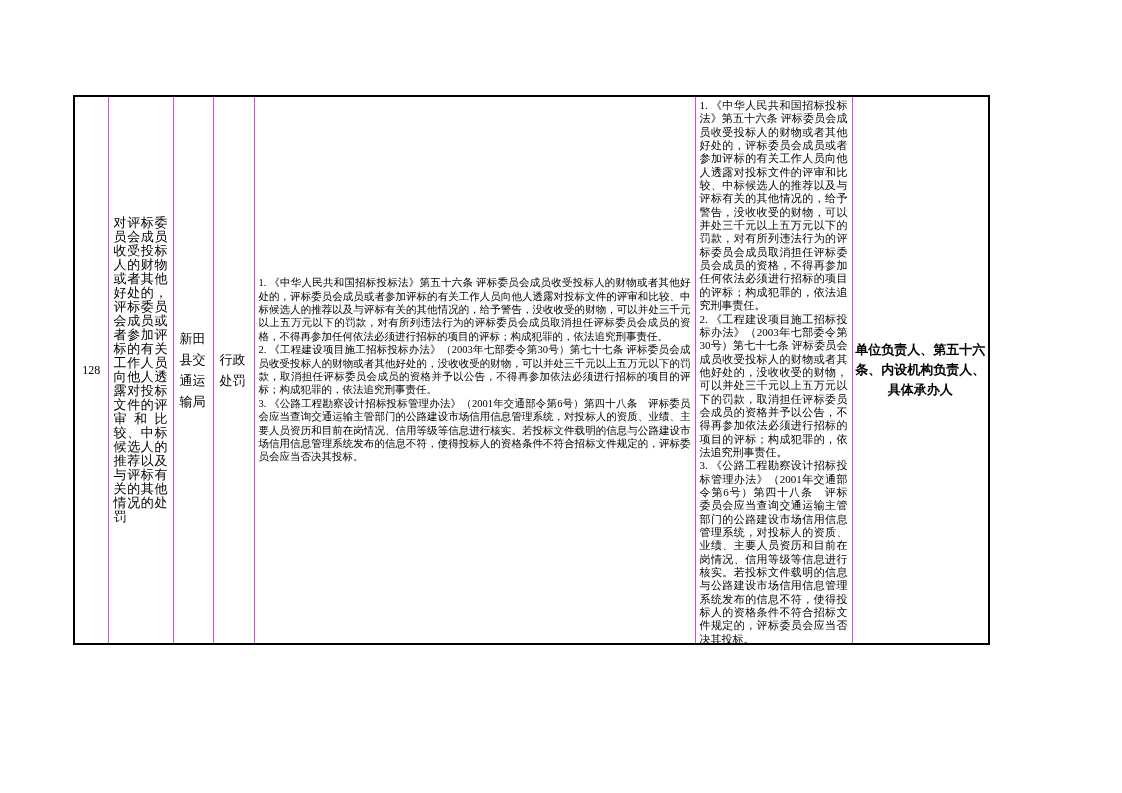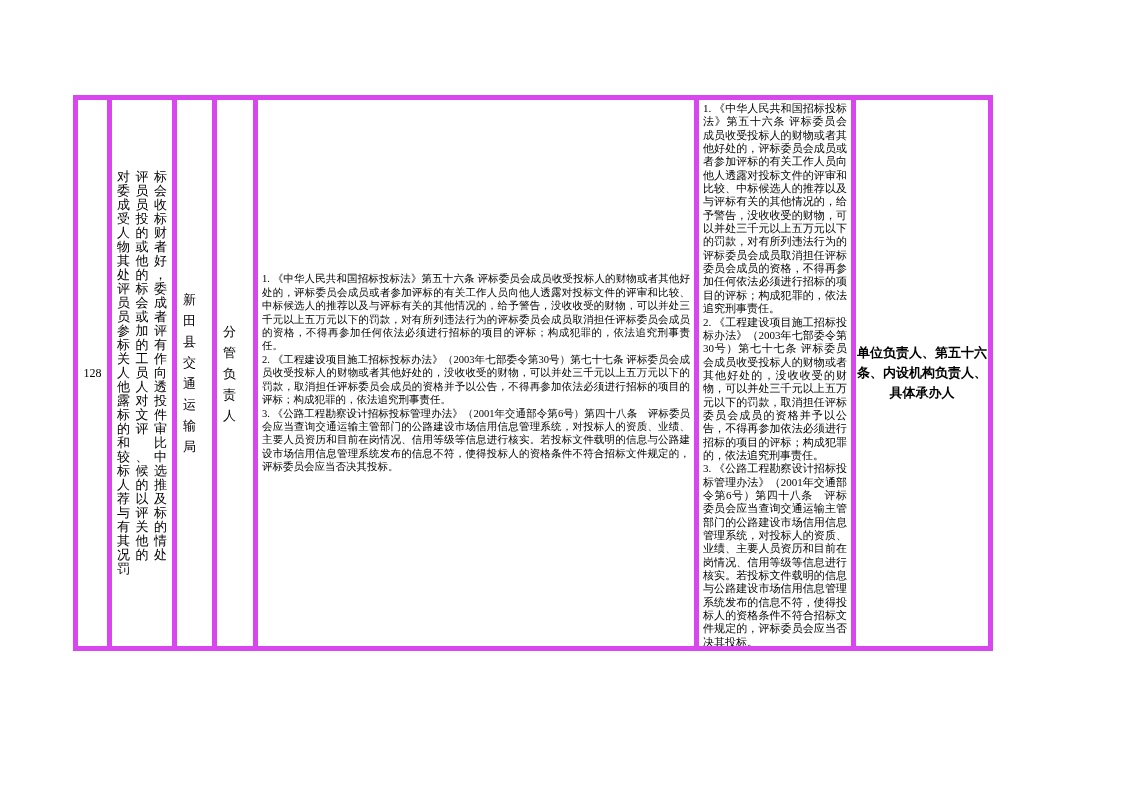--- a/index.html
+++ b/index.html
@@ -24,21 +24,21 @@
     position: absolute;
     left: 73px;
     top: 95px;
     width: 915px;
     height: 548px;
     border-collapse: collapse;
     table-layout: fixed;
     border: 2px solid #000000;
   }
   table.penalty-table td {
-    border: 5px solid #d946ef;
+    border: 1px solid #d946ef;
     padding: 0;
     vertical-align: middle;
     overflow: hidden;
   }
   
   td.c-num {
     text-align: center;
     font-size: 12px;
   }
   
@@ -121,21 +121,21 @@
         <td class="c-num">
           <span>128</span>
         </td>
         <td class="c-item">
           <div class="txt">对评标委员会成员收受投标人的财物或者其他好处的，评标委员会成员或者参加评标的有关工作人员向他人透露对投标文件的评审和比较、中标候选人的推荐以及与评标有关的其他情况的处罚</div>
         </td>
         <td class="c-agency">
           <div class="txt">新田县交通运输局</div>
         </td>
         <td class="c-type">
-          <div class="txt">分管负责人</div>
+          <div class="txt">行政处罚</div>
         </td>
         <td class="c-basis-wide">
           <div class="txt">
             <p>1. 《中华人民共和国招标投标法》第五十六条 评标委员会成员收受投标人的财物或者其他好处的，评标委员会成员或者参加评标的有关工作人员向他人透露对投标文件的评审和比较、中标候选人的推荐以及与评标有关的其他情况的，给予警告，没收收受的财物，可以并处三千元以上五万元以下的罚款，对有所列违法行为的评标委员会成员取消担任评标委员会成员的资格，不得再参加任何依法必须进行招标的项目的评标；构成犯罪的，依法追究刑事责任。</p>
             <p>2. 《工程建设项目施工招标投标办法》（2003年七部委令第30号）第七十七条 评标委员会成员收受投标人的财物或者其他好处的，没收收受的财物，可以并处三千元以上五万元以下的罚款，取消担任评标委员会成员的资格并予以公告，不得再参加依法必须进行招标的项目的评标；构成犯罪的，依法追究刑事责任。</p>
             <p>3. 《公路工程勘察设计招标投标管理办法》（2001年交通部令第6号）第四十八条　评标委员会应当查询交通运输主管部门的公路建设市场信用信息管理系统，对投标人的资质、业绩、主要人员资历和目前在岗情况、信用等级等信息进行核实。若投标文件载明的信息与公路建设市场信用信息管理系统发布的信息不符，使得投标人的资格条件不符合招标文件规定的，评标委员会应当否决其投标。</p>
           </div>
         </td>
         <td class="c-basis-narrow">
           <div class="clip">

